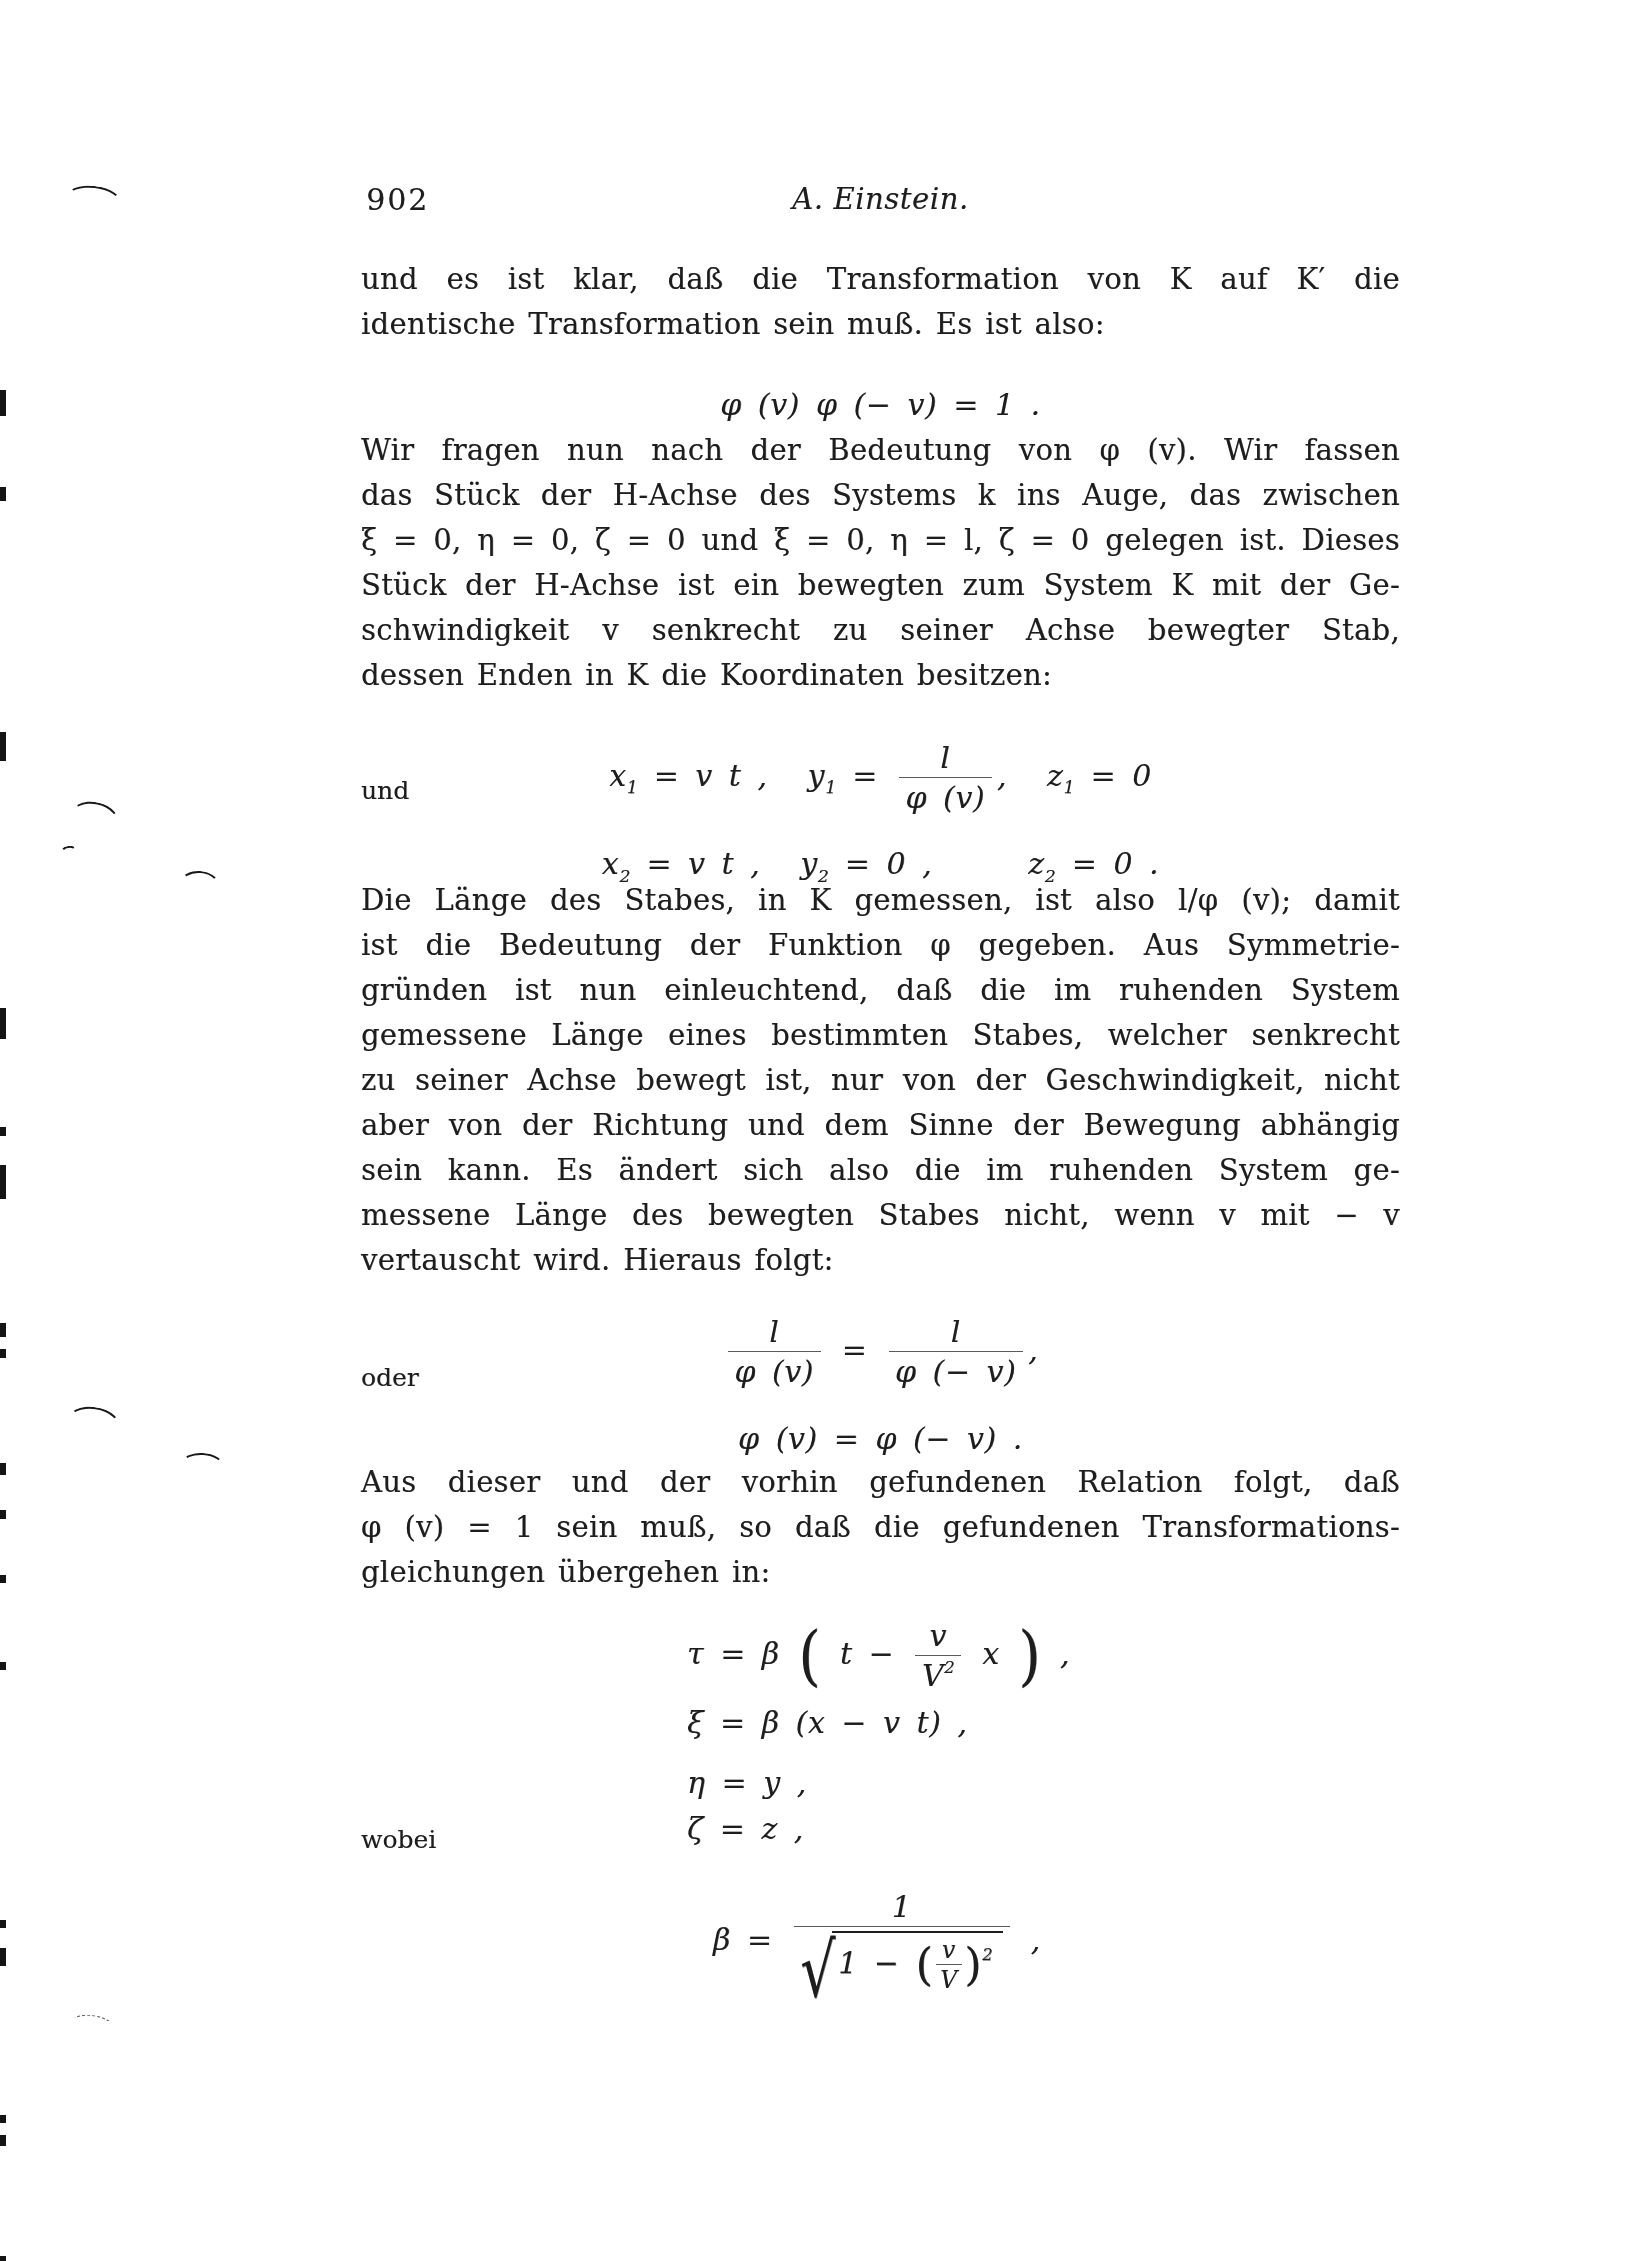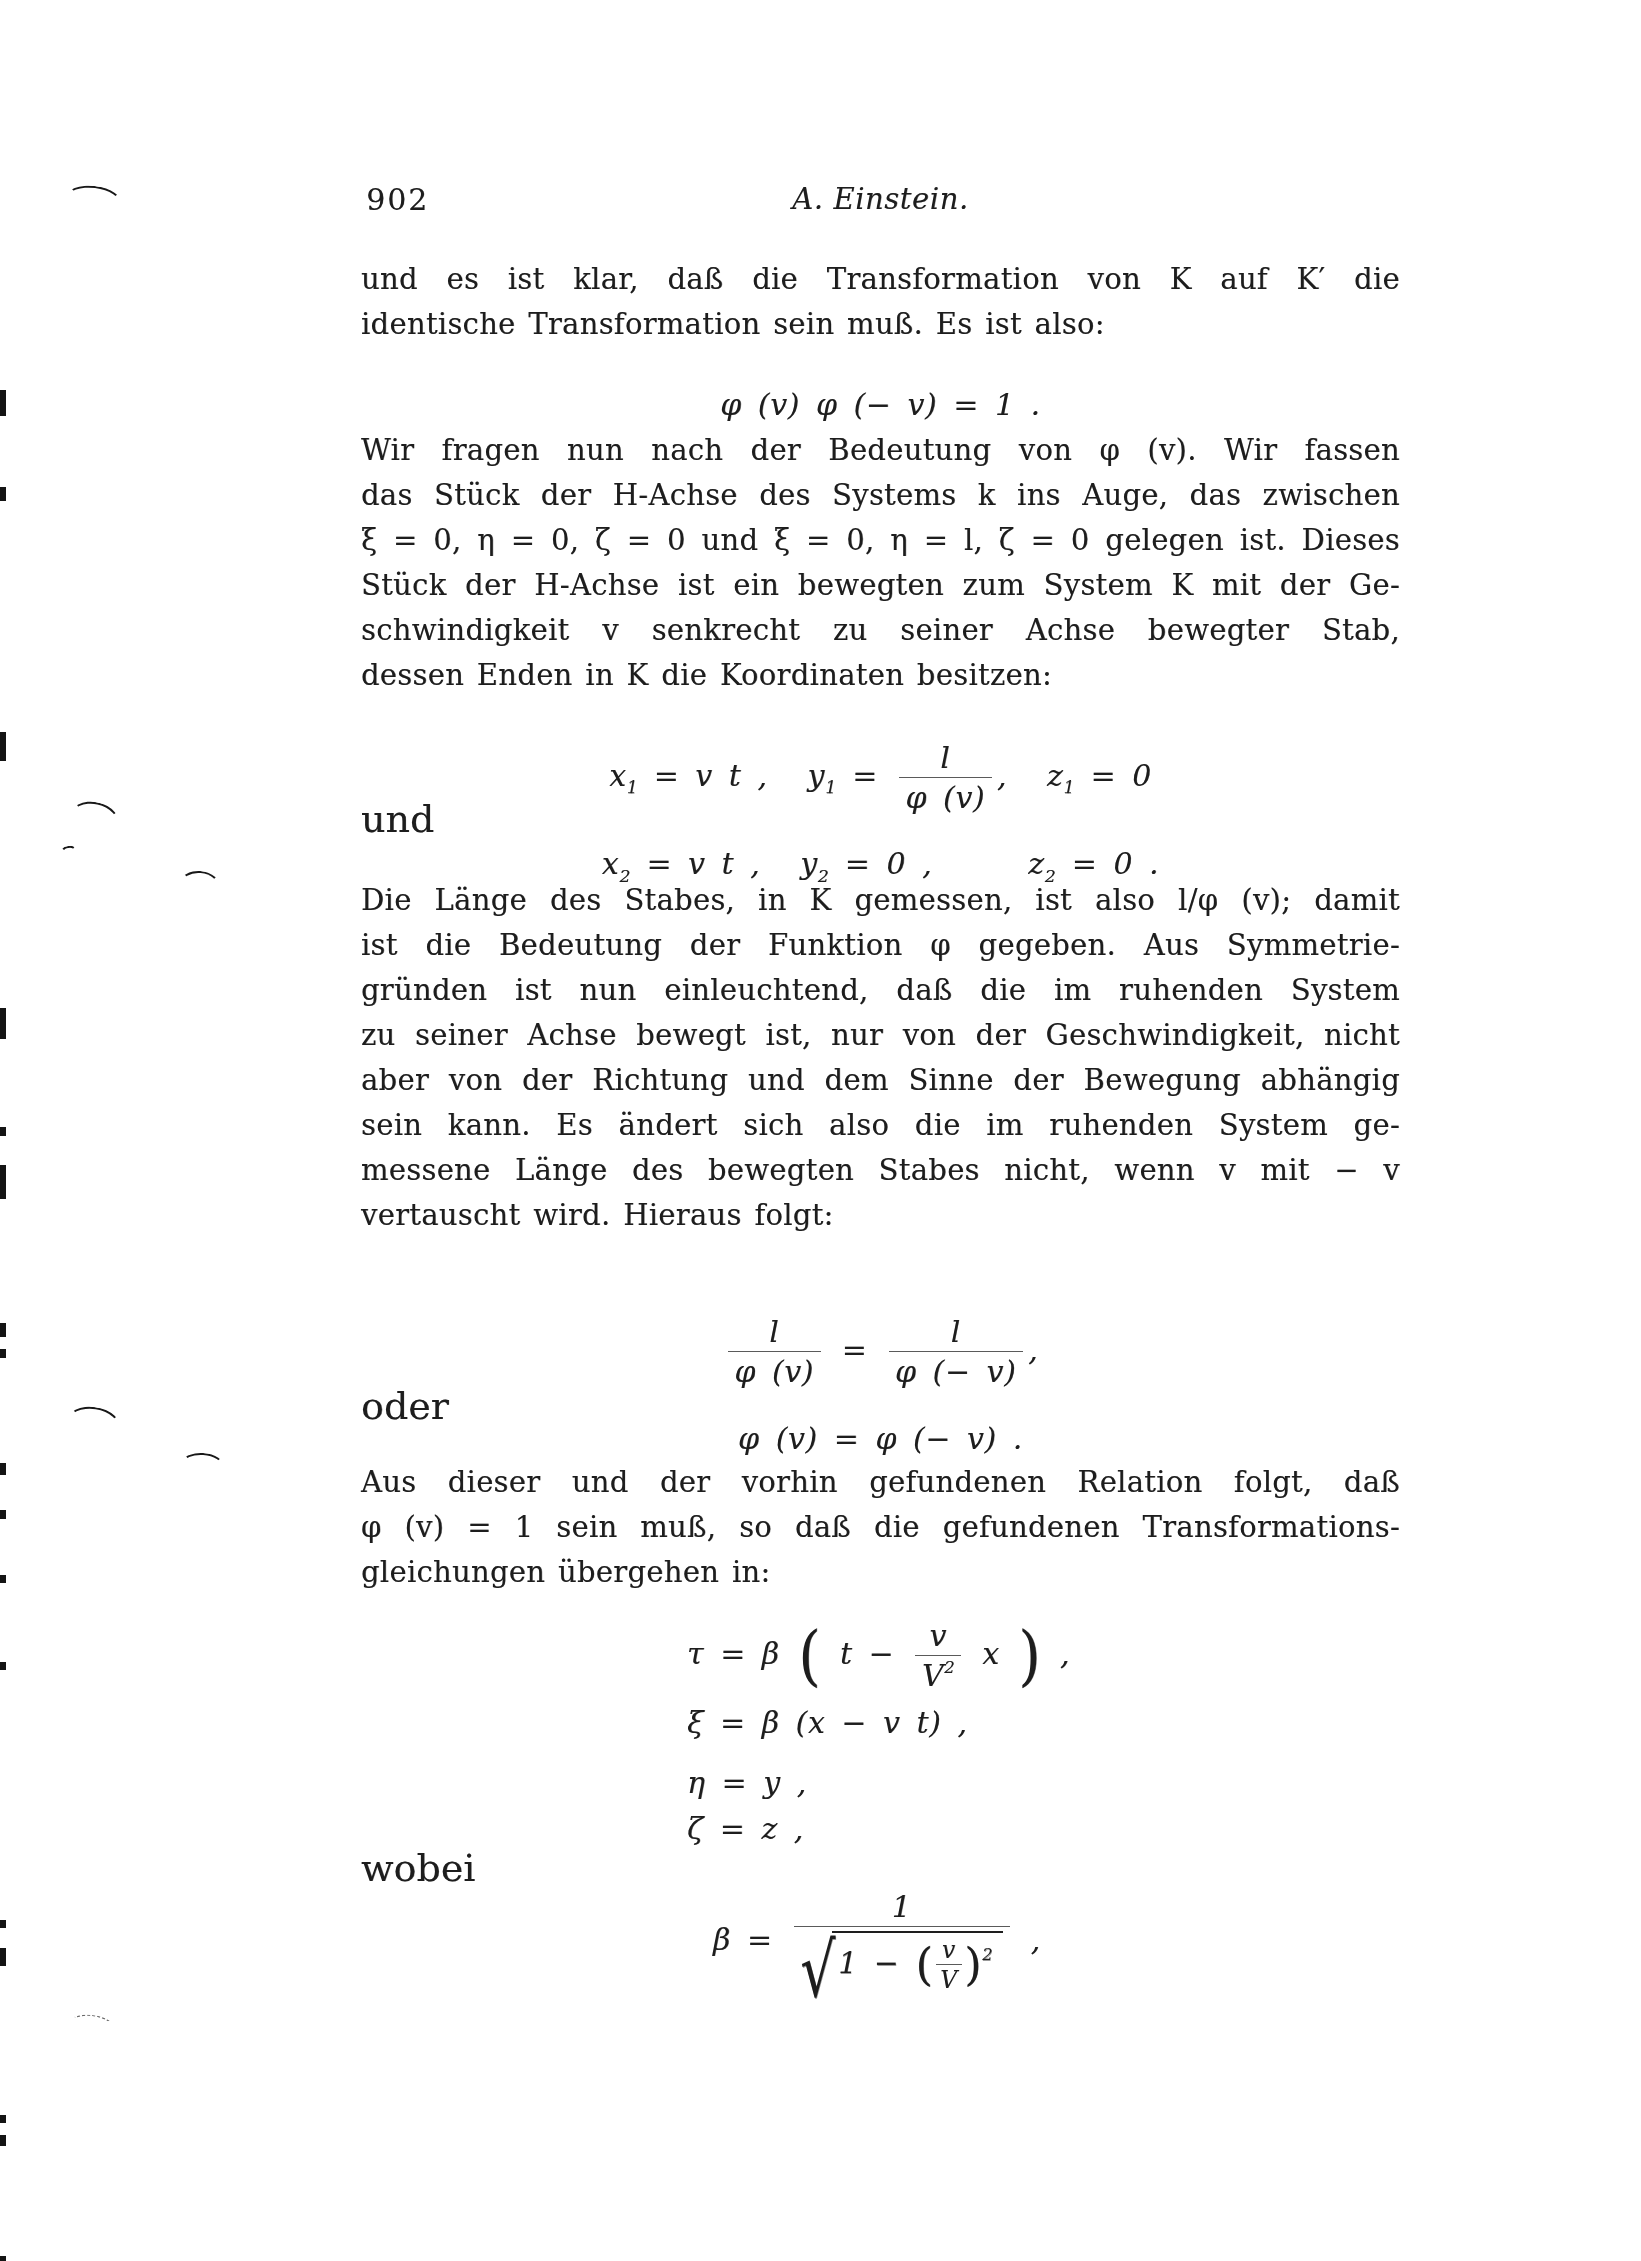--- a/index.html
+++ b/index.html
@@ -25,21 +25,21 @@
   }
   .line.lastline { text-align-last: left; }
   .pagenum {
     position: absolute; left: 5.2px; top: 0;
     font-size: 30px; letter-spacing: 1.9px; font-style: normal;
   }
   .author {
     display: block; width: 100%; text-align: center;
     font-style: italic; font-size: 29px; letter-spacing: 0.6px;
   }
-  .label { font-size: 38px; font-style: normal; margin-top: 21px; }
+  .label { font-size: 25px; font-style: normal; }
   .eq { font-style: italic; font-size: 30px; line-height: 1.15; letter-spacing: 0.6px; word-spacing: 5.8px; }
   .eq.center { text-align: center; }
   .eq .math { display: inline-block; white-space: nowrap; margin-top: 27px; }
   .eq sub { font-size: 58%; line-height: 0; vertical-align: -7.7px; letter-spacing: 0; }
   .eq sup { font-size: 55%; line-height: 0; vertical-align: 13px; letter-spacing: 0; }
   .frac {
     display: inline-block; vertical-align: middle;
     text-align: center; margin: 0 5.2px; line-height: 1.05;
   }
   .frac .num { display: block; padding: 0 6.5px 3.2px 6.5px; border-bottom: 1.9px solid rgba(35,35,35,0.75); }
@@ -144,20 +144,21 @@
   </div>
 
   <div class="col eq center" style="top:820px">
     <span class="math"><span>x</span><sub>2</sub><span> = v t ,</span><span class="gap"></span><span>y</span><sub>2</sub><span> = 0 ,</span><span class="gap2"></span><span>z</span><sub>2</sub><span> = 0 .</span></span>
   </div>
 
   <div class="col" style="top:878px">
     <div class="line">Die Länge des Stabes, in K gemessen, ist also l/φ (v); damit</div>
     <div class="line">ist die Bedeutung der Funktion φ gegeben.  Aus Symmetrie-</div>
     <div class="line">gründen ist nun einleuchtend, daß die im ruhenden System</div>
+    <div class="line">gemessene Länge eines bestimmten Stabes, welcher senkrecht</div>
     <div class="line">zu seiner Achse bewegt ist, nur von der Geschwindigkeit, nicht</div>
     <div class="line">aber von der Richtung und dem Sinne der Bewegung abhängig</div>
     <div class="line">sein kann.  Es ändert sich also die im ruhenden System ge-</div>
     <div class="line">messene Länge des bewegten Stabes nicht, wenn v mit − v</div>
     <div class="line lastline">vertauscht wird.  Hieraus folgt:</div>
   </div>
 
   <div class="col eq center" style="top:1289px">
     <span class="math"><span class="frac"><span class="num">l</span><span class="den">φ (v)</span></span><span> = </span><span class="frac"><span class="num">l</span><span class="den">φ (− v)</span></span><span>,</span></span>
   </div>

